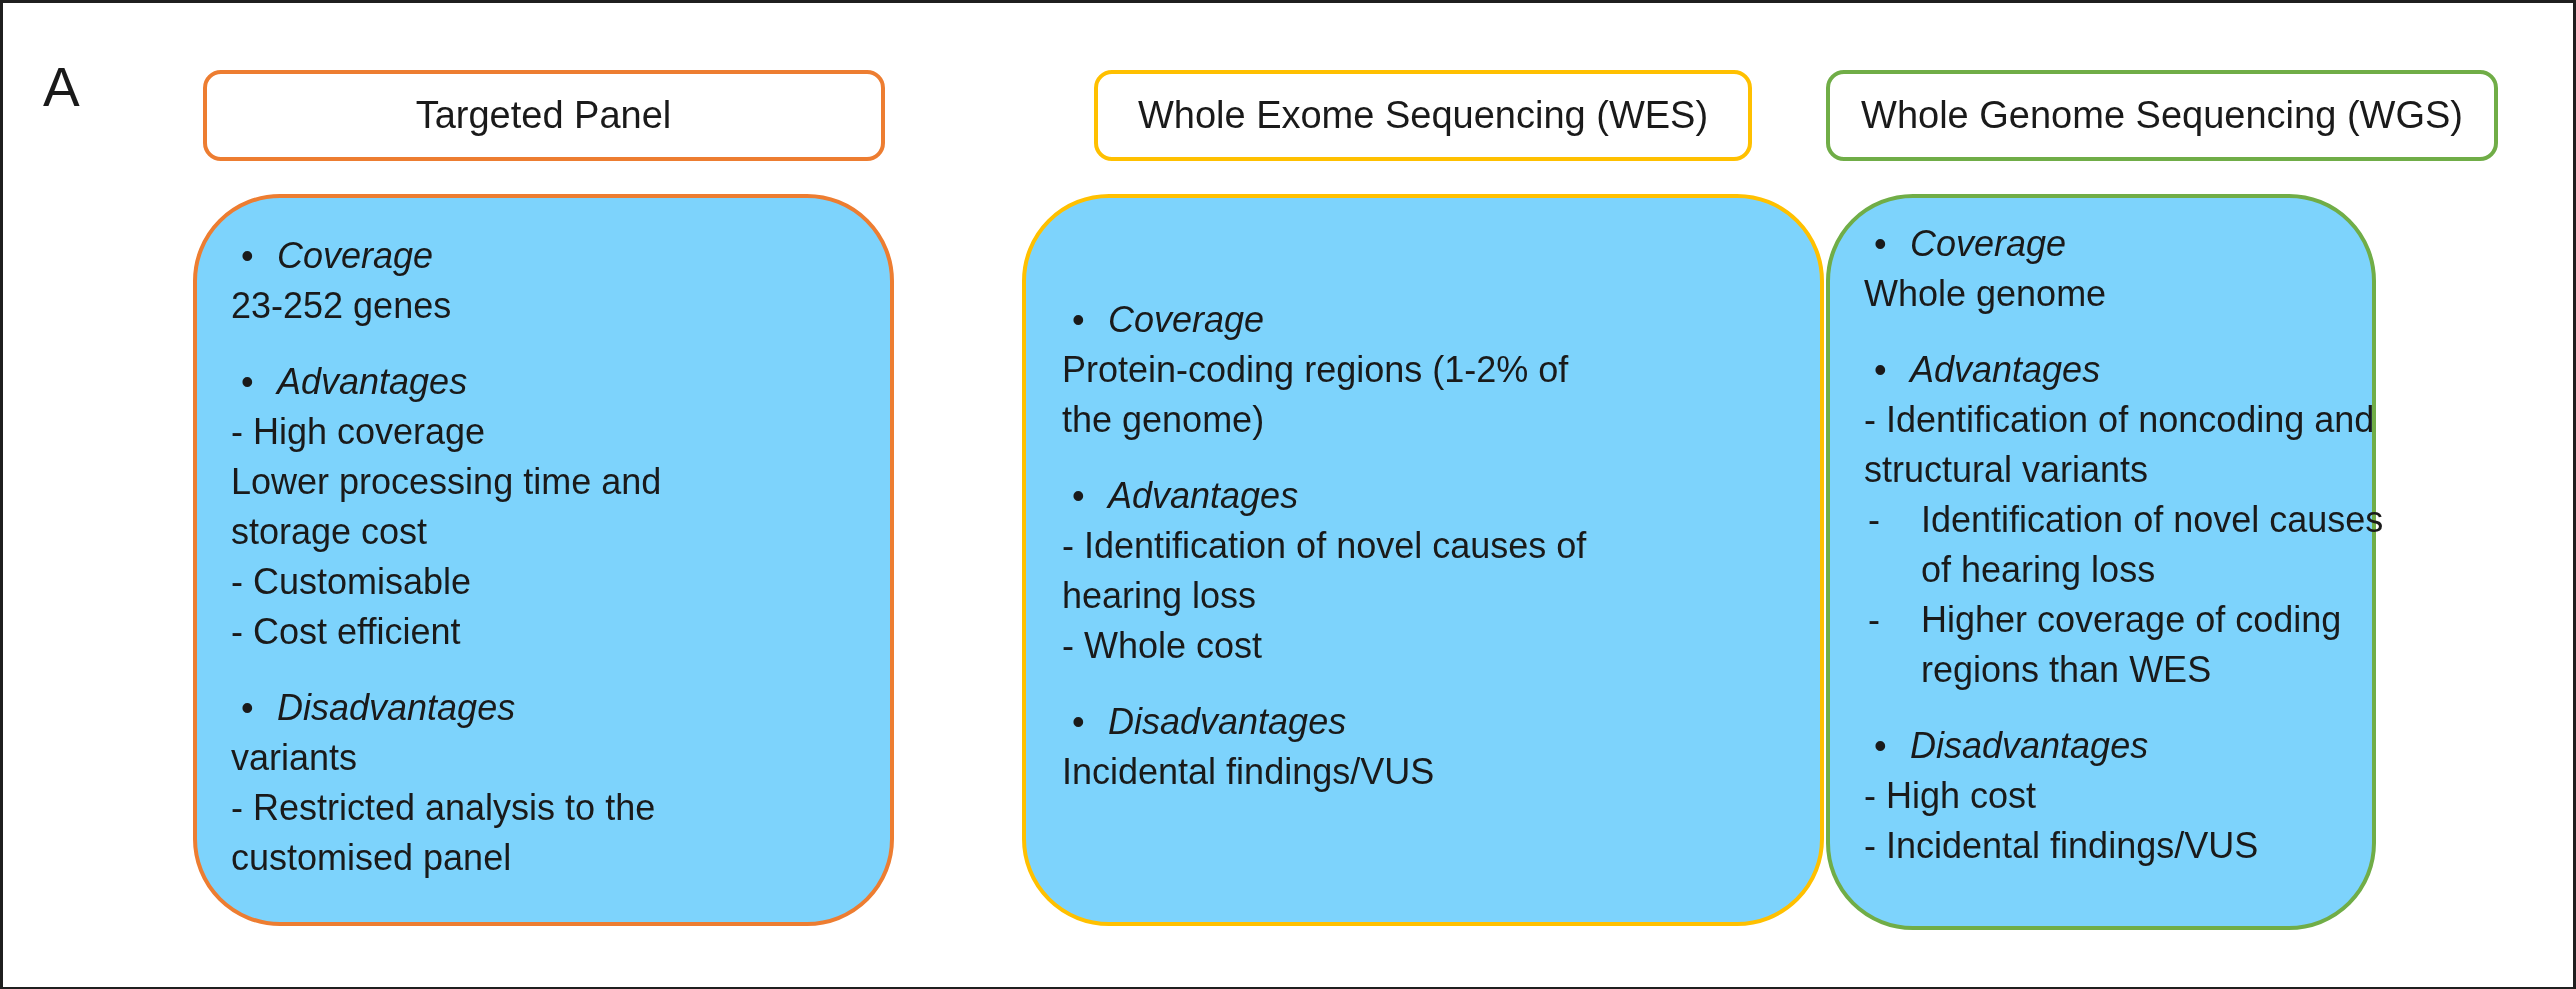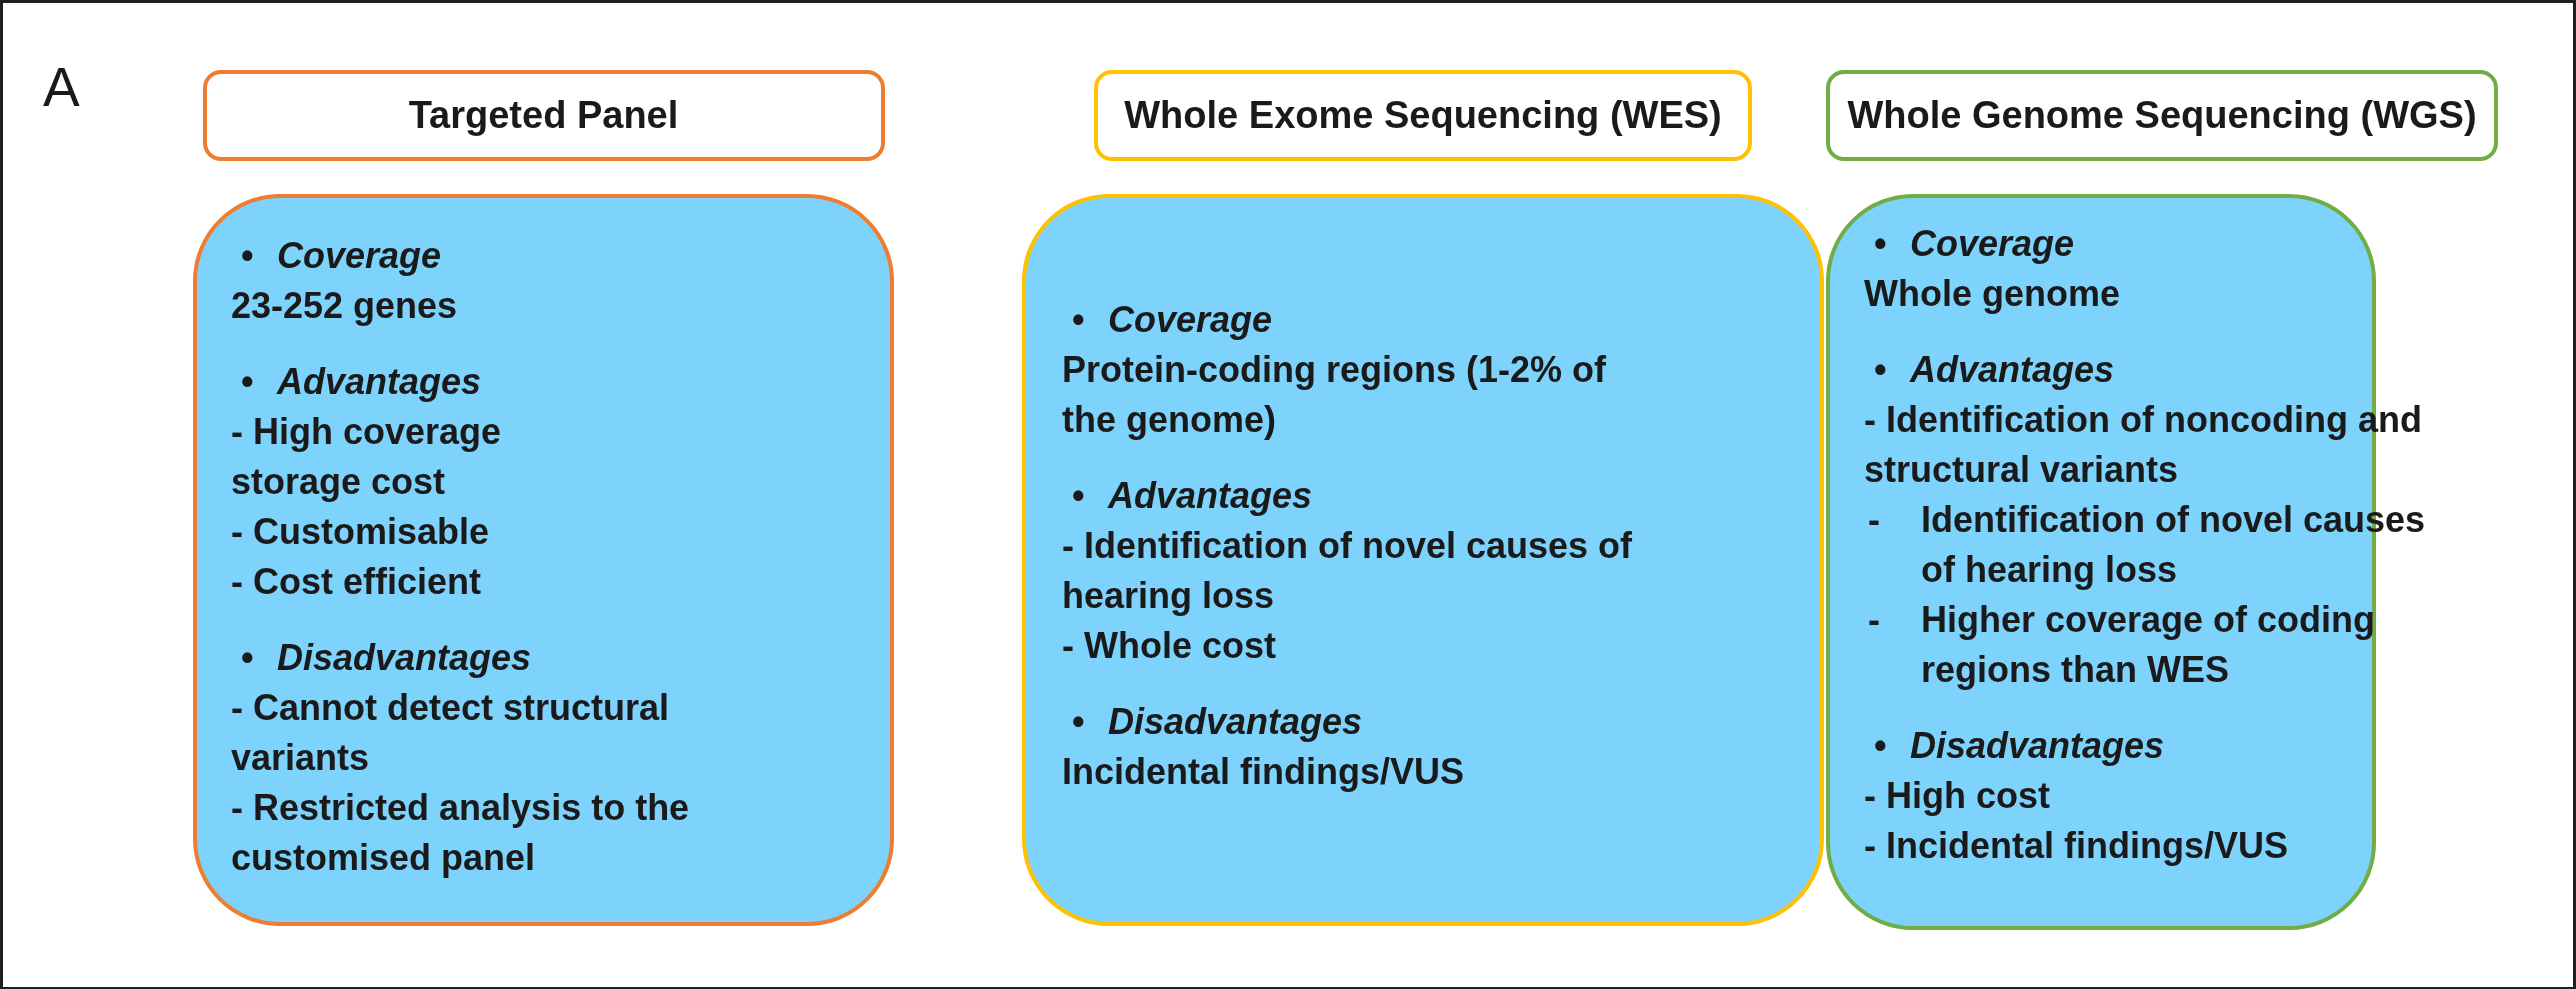--- a/index.html
+++ b/index.html
@@ -15,21 +15,21 @@
     overflow: hidden;
   }
   .figure-label {
     position: absolute;
     left: 40px;
     top: 57px;
     font-size: 55px;
     line-height: 1;
     font-weight: 400;
   }
-  .column { position: absolute; top: 67px; font-weight: bold; }
+  .column { position: absolute; top: 67px; }
   .col-0 { left: 190px;  width: 701px; }
   .col-1 { left: 1019px; width: 802px; }
   .col-2 { left: 1823px; width: 550px; }
 
   .header-box {
     height: 91px;
     margin: 0 auto;
     border: 4px solid var(--accent, #888);
     border-radius: 18px;
     display: flex;
@@ -73,27 +73,27 @@
       <span class="header-text">Targeted Panel</span>
     </div>
     <div class="body-box">
       <div class="section">
         <div class="line h-line"><span class="bullet">•</span><span class="heading-text">Coverage</span></div>
         <div class="line">23-252 genes</div>
       </div>
       <div class="section">
         <div class="line h-line"><span class="bullet">•</span><span class="heading-text">Advantages</span></div>
         <div class="line">- High coverage</div>
+        <div class="line">Lower processing time and</div>
         <div class="line">storage cost</div>
         <div class="line">- Customisable</div>
         <div class="line">- Cost efficient</div>
       </div>
       <div class="section">
         <div class="line h-line"><span class="bullet">•</span><span class="heading-text">Disadvantages</span></div>
-        <div class="line">- Cannot detect structural</div>
         <div class="line">variants</div>
         <div class="line">- Restricted analysis to the</div>
         <div class="line">customised panel</div>
       </div>
     </div>
   </div>
 
   <div class="column col-1" style="--accent: #FFC000;">
     <div class="header-box">
       <span class="header-text">Whole Exome Sequencing (WES)</span>

